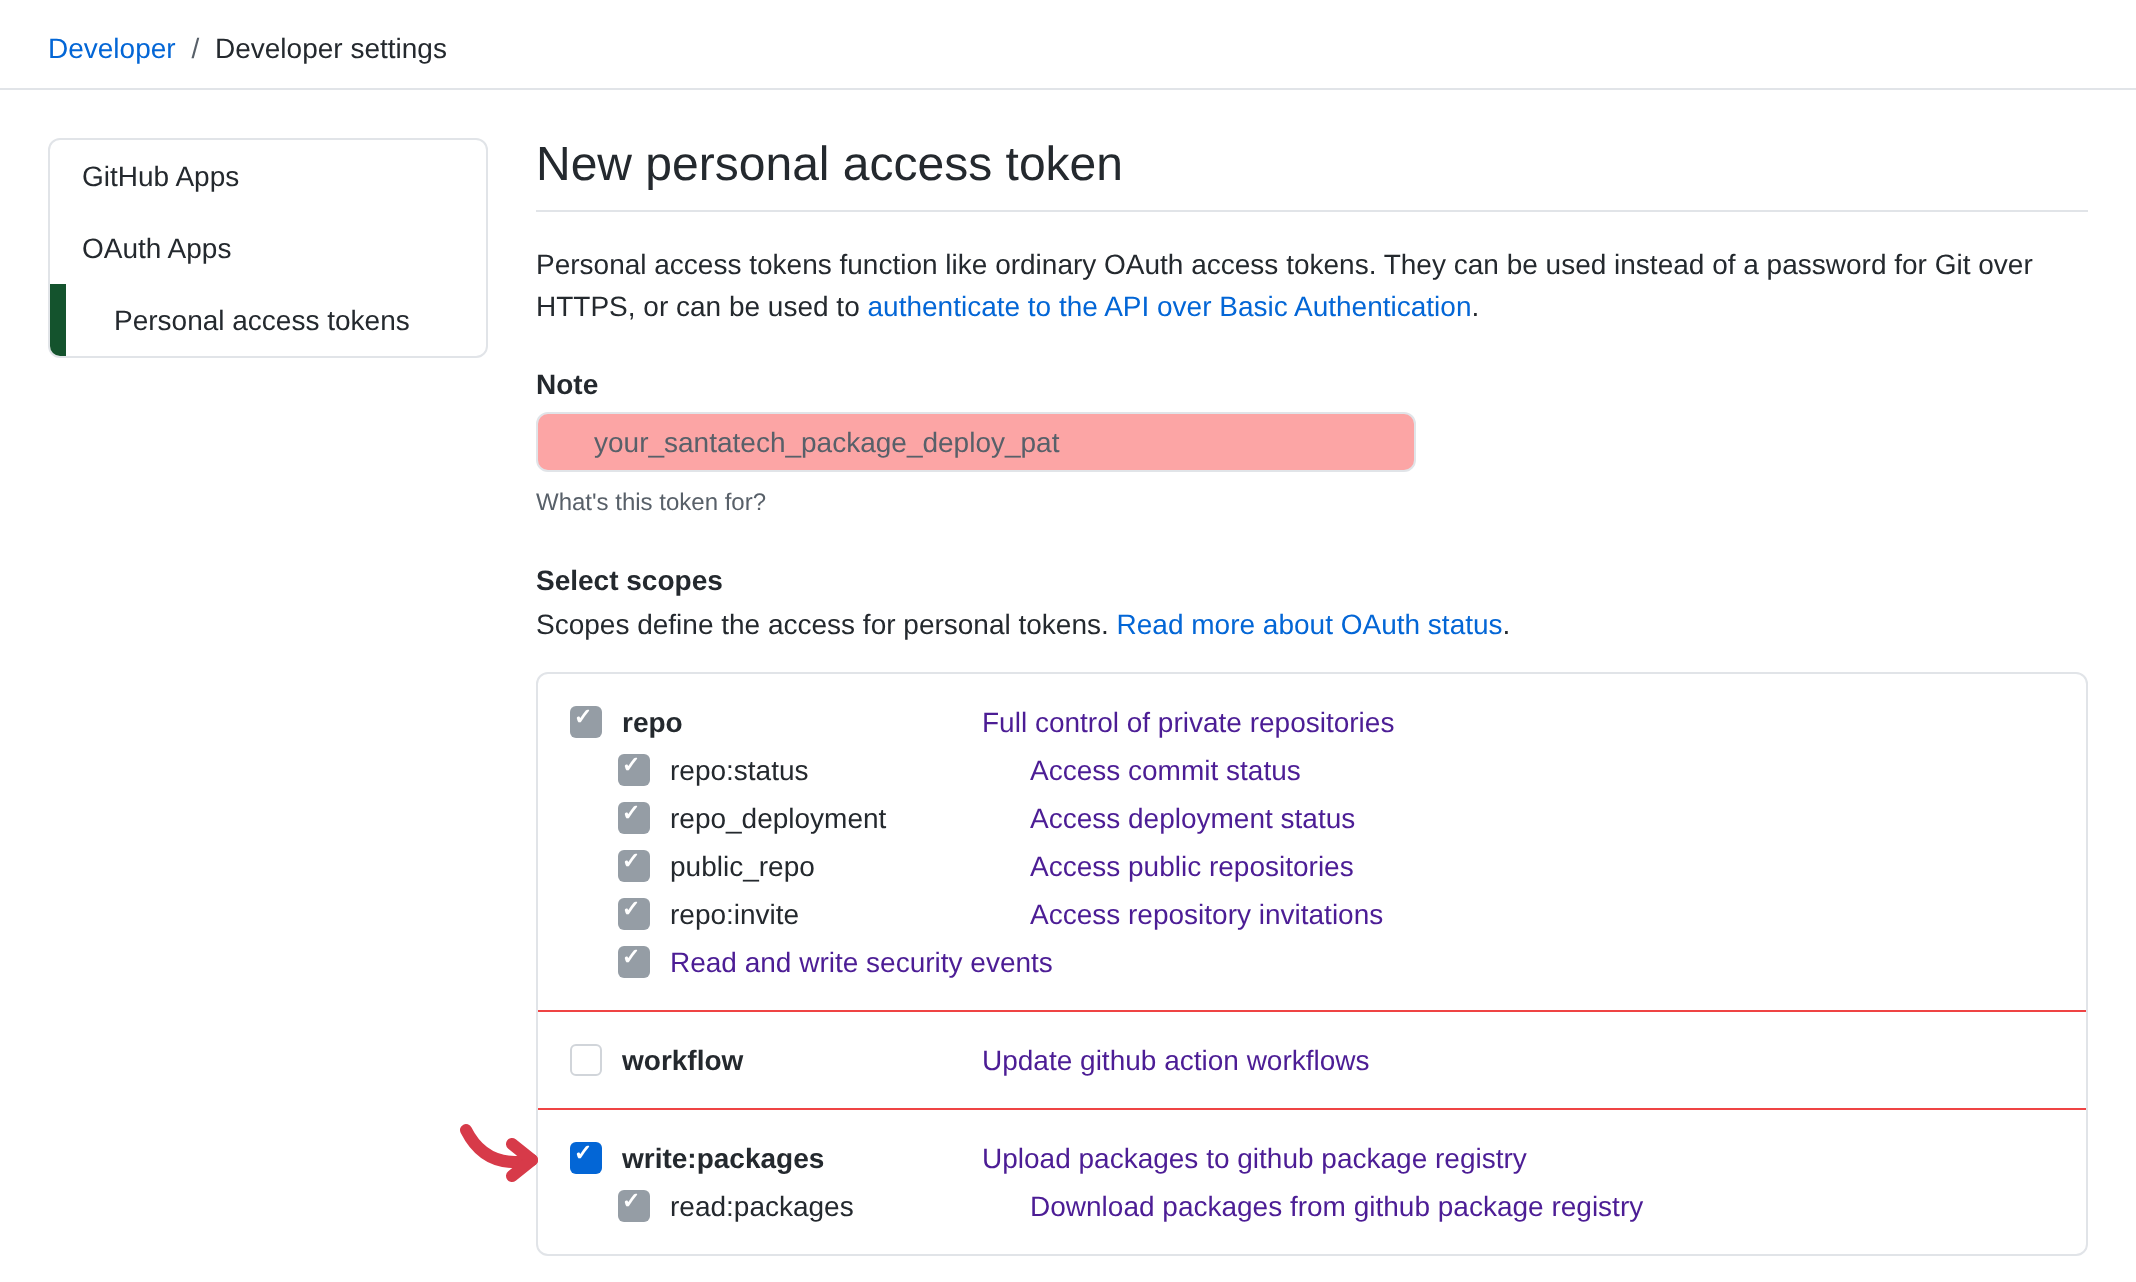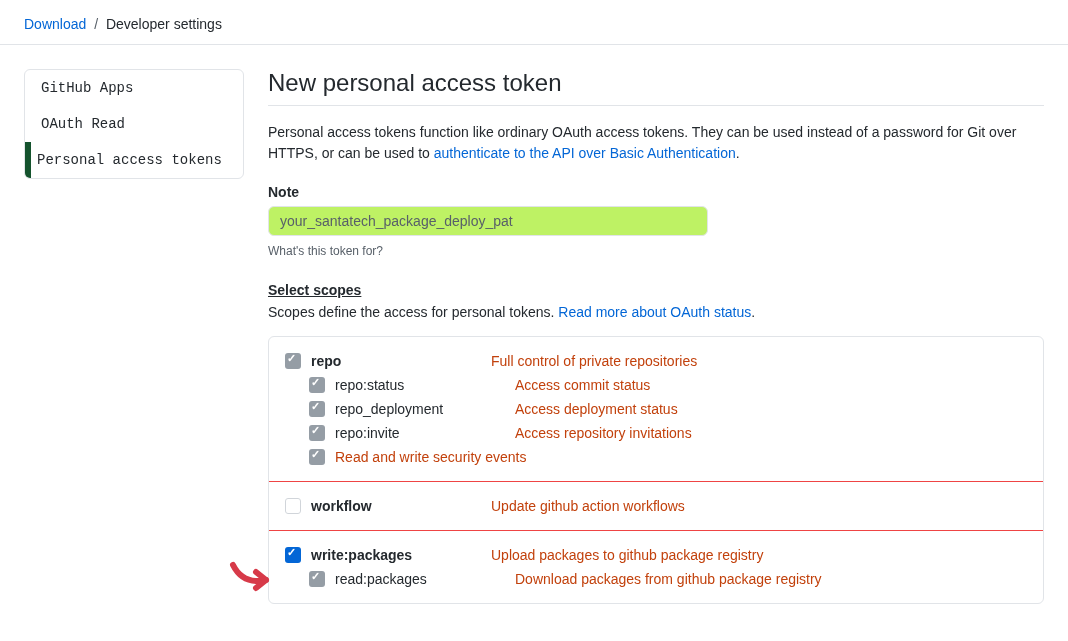--- a/index.html
+++ b/index.html
@@ -48,25 +48,24 @@
       display: block;
       padding: 10px 16px;
       font-size: 14px;
       color: #24292e;
       text-decoration: none;
       border-bottom: 1px solid #e1e4e8;
       cursor: pointer;
     }
     .sidebar-item:last-child {
       border-bottom: none;
-      font-family: Liberation Mono, monospace;
     }
     .sidebar-item.active {
-      border-left: 6px solid #14532d;
-      padding-left: 6px;
+      border-left: 8px solid #14532d;
+      padding-left: 24px;
       font-weight: 400;
     }
     .main {
       flex: 1;
       max-width: 780px;
     }
     h1 {
       font-size: 24px;
       font-weight: 400;
       padding-bottom: 8px;
@@ -84,38 +83,37 @@
       text-decoration: none;
     }
     .field-label {
       font-weight: 700;
       font-size: 14px;
       margin-bottom: 6px;
       display: block;
     }
     .text-input {
       width: 440px;
-      padding: 6px 11px;
+      padding: 6px 28px;
       font-size: 14px;
       border: 1px solid #e1e4e8;
       border-radius: 6px;
-      background: #bef264;
+      background: #fca5a5;
       color: #586069;
       margin-bottom: 8px;
     }
     .hint {
       font-size: 12px;
       color: #586069;
       margin-bottom: 24px;
     }
     .scopes-heading {
       font-weight: 600;
       font-size: 14px;
       margin-bottom: 6px;
-      text-decoration: underline;
     }
     .scopes-intro {
       font-size: 14px;
       color: #24292e;
       margin-bottom: 16px;
     }
     .scopes-intro a {
       color: #0366d6;
       text-decoration: none;
     }
@@ -181,46 +179,46 @@
     .scope-name {
       width: 180px;
       font-size: 14px;
       flex-shrink: 0;
     }
     .scope-name.bold {
       font-weight: 600;
     }
     .scope-desc {
       font-size: 14px;
-      color: #c2410c;
+      color: #4c1d95;
     }
     .arrow {
       position: absolute;
       left: 228px;
       top: 560px;
       pointer-events: none;
     }
   </style>
 </head>
 <body>
 
 <div class="breadcrumb">
-  <a href="#">Download</a>
+  <a href="#">Developer</a>
   <span class="sep">/</span>
   <span class="current">Developer settings</span>
 </div>
 
 <div class="container">
   <nav class="sidebar">
     <ul class="sidebar-menu">
       <li>
           <a class="sidebar-item">GitHub Apps</a>
         </li>
       <li>
-          <a class="sidebar-item">OAuth Read</a>
+          <a class="sidebar-item">OAuth Apps</a>
         </li>
       <li>
           <a class="sidebar-item active">Personal access tokens</a>
         </li>
     </ul>
   </nav>
 
   <main class="main">
     <h1>New personal access token</h1>
 
@@ -250,20 +248,25 @@
           <span class="scope-name">repo:status</span>
           <span class="scope-desc">Access commit status</span>
         </div>
         <div class="scope-row sub">
           <span class="scope-check disabled"></span>
           <span class="scope-name">repo_deployment</span>
           <span class="scope-desc">Access deployment status</span>
         </div>
         <div class="scope-row sub">
           <span class="scope-check disabled"></span>
+          <span class="scope-name">public_repo</span>
+          <span class="scope-desc">Access public repositories</span>
+        </div>
+        <div class="scope-row sub">
+          <span class="scope-check disabled"></span>
           <span class="scope-name">repo:invite</span>
           <span class="scope-desc">Access repository invitations</span>
         </div>
         <div class="scope-row sub">
           <span class="scope-check disabled"></span>
           <span class="scope-desc">Read and write security events</span>
         </div>
       </div>
 
       <div class="scope-group">

